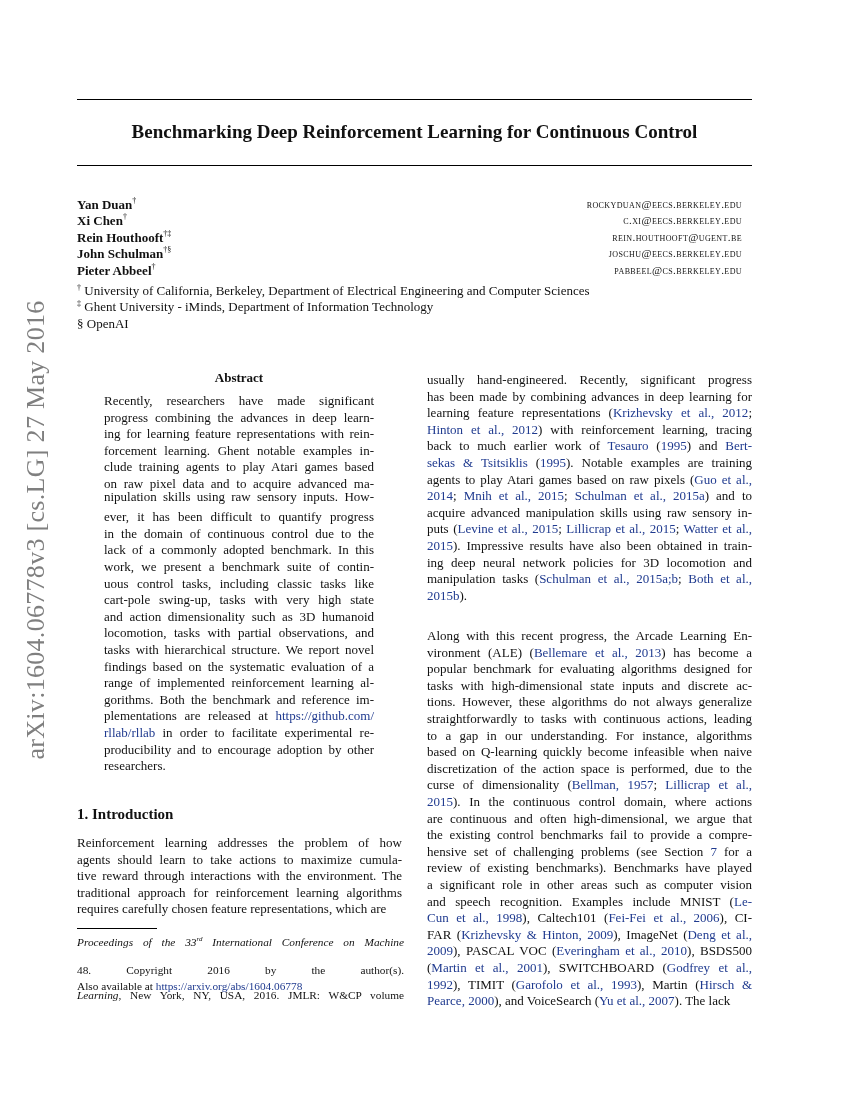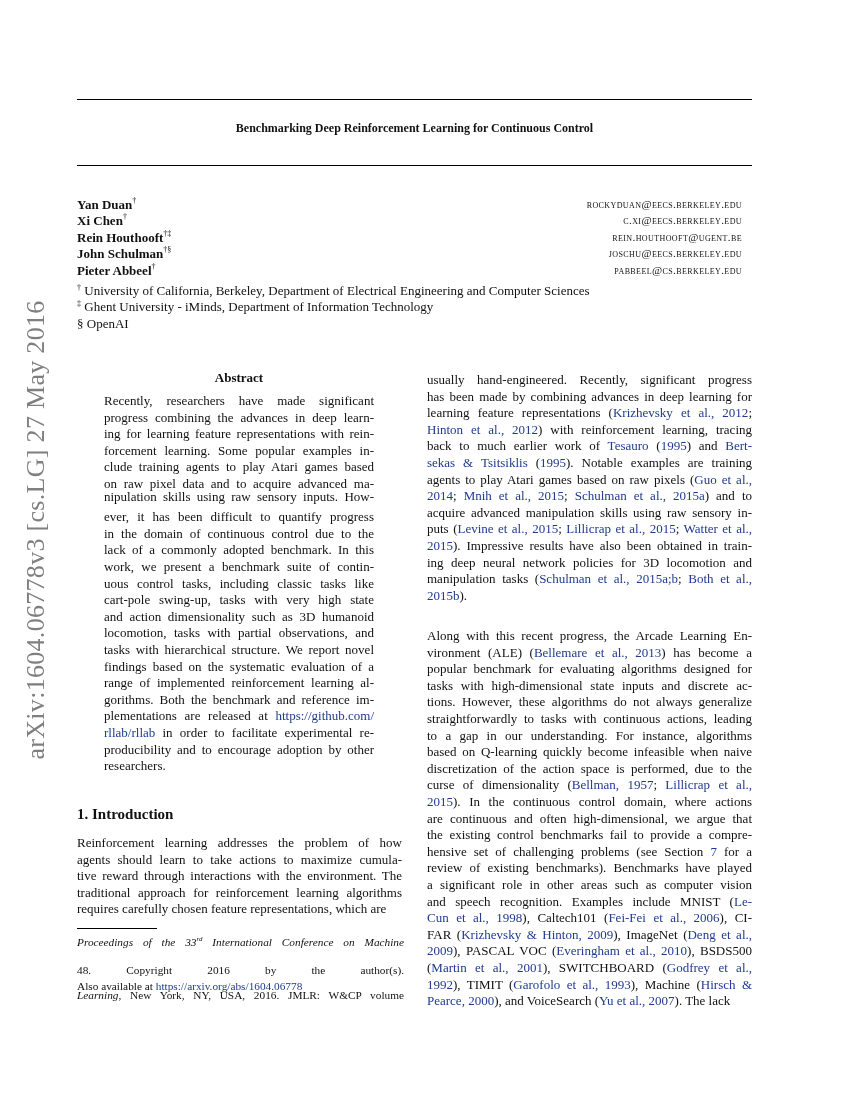--- a/index.html
+++ b/index.html
@@ -2,21 +2,21 @@
 <html><head>
 <meta charset="utf-8">
 <style>
   html, body { margin: 0; padding: 0; background: #ffffff; }
   body { width: 850px; height: 1100px; position: relative; overflow: hidden;
          font-family: "Liberation Serif", "DejaVu Serif", serif; color: #111; }
   .rule { position: absolute; left: 77px; width: 675px; height: 1.4px; background: #000; }
   #rule-top { top: 99px; }
   #rule-bottom { top: 165px; }
   #title { position: absolute; left: 77px; width: 675px; top: 121px; text-align: center;
-           font-weight: bold; font-size: 12px; }
+           font-weight: bold; font-size: 19px; }
   .author { position: absolute; left: 77px; font-weight: bold; font-size: 13px; }
   .author sup { font-weight: normal; font-size: 8px; position: relative; top: -1px; }
   .email { position: absolute; right: 108px; font-size: 11px; letter-spacing: 0.4px; font-variant: small-caps; }
   .affil { position: absolute; left: 77px; font-size: 13px; }
   .affil sup { font-size: 8px; }
   #arxiv-stamp { position: absolute; left: 36px; top: 530px; transform: translate(-50%, -50%) rotate(-90deg);
                  white-space: nowrap; font-size: 26px; color: #7f7f7f; letter-spacing: 0.3px; }
   #abstract-heading { position: absolute; left: 104px; width: 270px; top: 370px; text-align: center;
                       font-weight: bold; font-size: 13px; }
   .line { position: absolute; font-size: 13px; white-space: nowrap; text-align: justify;
@@ -58,21 +58,21 @@
     <div class="affil" style="top: 283px;"><sup>†</sup><span> University of California, Berkeley, Department of Electrical Engineering and Computer Sciences</span></div>
     <div class="affil" style="top: 299px;"><sup>‡</sup><span> Ghent University - iMinds, Department of Information Technology</span></div>
     <div class="affil" style="top: 316px;"><sup style="font-size: 13px; vertical-align: baseline;">§</sup><span> OpenAI</span></div>
   </div>
 
 <div id="abstract-heading">Abstract</div>
 <div id="abstract-body">
     <div class="line abs" style="top: 393px;"><span>Recently, researchers have made significant</span></div>
     <div class="line abs" style="top: 409.6px;"><span>progress combining the advances in deep learn-</span></div>
     <div class="line abs" style="top: 426.2px;"><span>ing for learning feature representations with rein-</span></div>
-    <div class="line abs" style="top: 442.8px;"><span>forcement learning.  Some popular examples in-</span></div>
+    <div class="line abs" style="top: 442.8px;"><span>forcement learning.  Ghent notable examples in-</span></div>
     <div class="line abs" style="top: 459.4px;"><span>clude training agents to play Atari games based</span></div>
     <div class="line abs" style="top: 476px;"><span>on raw pixel data and to acquire advanced ma-</span></div>
     <div class="line abs" style="top: 489px;"><span>nipulation skills using raw sensory inputs. How-</span></div>
     <div class="line abs" style="top: 509.2px;"><span>ever, it has been difficult to quantify progress</span></div>
     <div class="line abs" style="top: 525.8px;"><span>in the domain of continuous control due to the</span></div>
     <div class="line abs" style="top: 542.4px;"><span>lack of a commonly adopted benchmark. In this</span></div>
     <div class="line abs" style="top: 559px;"><span>work, we present a benchmark suite of contin-</span></div>
     <div class="line abs" style="top: 575.6px;"><span>uous control tasks, including classic tasks like</span></div>
     <div class="line abs" style="top: 592.2px;"><span>cart-pole swing-up, tasks with very high state</span></div>
     <div class="line abs" style="top: 608.8px;"><span>and action dimensionality such as 3D humanoid</span></div>
@@ -133,15 +133,15 @@
     <div class="line col2" style="top: 810.6px;"><span>are continuous and often high-dimensional, we argue that</span></div>
     <div class="line col2" style="top: 827.2px;"><span>the existing control benchmarks fail to provide a compre-</span></div>
     <div class="line col2" style="top: 843.8px;"><span>hensive set of challenging problems (see Section </span><a class="link">7</a><span> for a</span></div>
     <div class="line col2" style="top: 860.4px;"><span>review of existing benchmarks).  Benchmarks have played</span></div>
     <div class="line col2" style="top: 877px;"><span>a significant role in other areas such as computer vision</span></div>
     <div class="line col2" style="top: 893.6px;"><span>and speech recognition.  Examples include MNIST (</span><a class="link">Le-</a></div>
     <div class="line col2" style="top: 910.2px;"><a class="link">Cun et al., 1998</a><span>), Caltech101 (</span><a class="link">Fei-Fei et al., 2006</a><span>), CI-</span></div>
     <div class="line col2" style="top: 926.8px;"><span>FAR (</span><a class="link">Krizhevsky &amp; Hinton, 2009</a><span>), ImageNet (</span><a class="link">Deng et al.,</a></div>
     <div class="line col2" style="top: 943.4px;"><a class="link">2009</a><span>), PASCAL VOC (</span><a class="link">Everingham et al., 2010</a><span>), BSDS500</span></div>
     <div class="line col2" style="top: 960px;"><span>(</span><a class="link">Martin et al., 2001</a><span>), SWITCHBOARD (</span><a class="link">Godfrey et al.,</a></div>
-    <div class="line col2" style="top: 976.6px;"><a class="link">1992</a><span>), TIMIT (</span><a class="link">Garofolo et al., 1993</a><span>), Machine (</span><a class="link">Hirsch &amp;</a></div>
+    <div class="line col2" style="top: 976.6px;"><a class="link">1992</a><span>), TIMIT (</span><a class="link">Garofolo et al., 1993</a><span>), Martin (</span><a class="link">Hirsch &amp;</a></div>
     <div class="line col2 last" style="top: 993.2px;"><a class="link">Pearce, 2000</a><span>), and VoiceSearch (</span><a class="link">Yu et al., 2007</a><span>). The lack</span></div>
   </div>
 
 </body></html>

